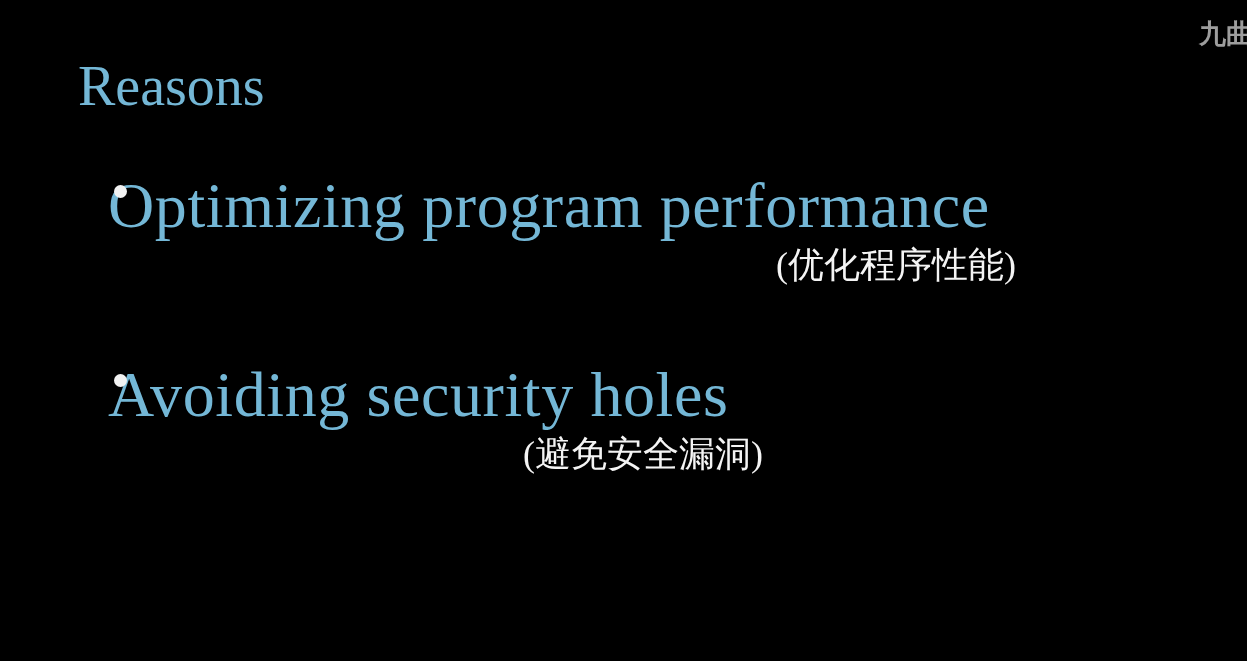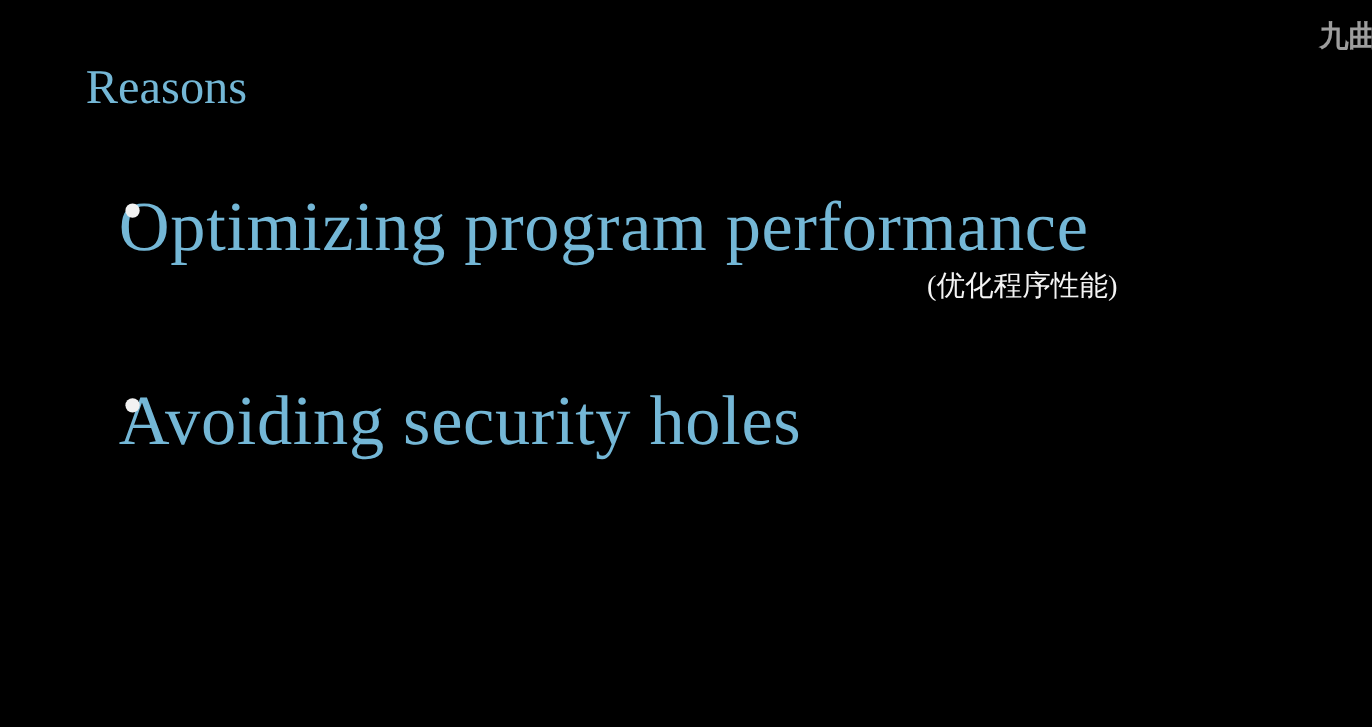--- a/index.html
+++ b/index.html
@@ -28,21 +28,21 @@
     color: #9d9d9d;
     letter-spacing: 0px;
     white-space: nowrap;
   }
 
   
   #slide-title {
     position: absolute;
     left: 78px;
     top: 56px;
-    font-size: 44px;
+    font-size: 56px;
     line-height: 1.1;
     color: #74b7d6;
     white-space: nowrap;
     font-weight: normal;
     margin: 0;
   }
 
   
   #bullet-list {
     position: absolute;
@@ -75,21 +75,21 @@
   .bullet-en {
     display: block;
     font-size: 64px;
     line-height: 1.12;
     color: #74b7d6;
     letter-spacing: 0.6px;
     white-space: nowrap;
   }
   .bullet-zh {
     display: block;
-    font-size: 26px;
+    font-size: 36px;
     line-height: 1.2;
     color: #f4f4f4;
     margin-top: 2px;
     white-space: nowrap;
     text-align: right;
   }
   
   .item-0 .bullet-zh { padding-right: 172px; }
   .item-1 .bullet-zh { padding-right: 232px; }
   .item-2 .bullet-zh { padding-right: 425px; }
@@ -109,16 +109,17 @@
       <span class="bullet-en">Optimizing program performance</span>
       <span class="bullet-zh">(优化程序性能)</span>
     </span>
   </li>
 
 
   <li class="bullet-item item-2">
     <span class="bullet-marker"></span>
     <span class="bullet-body">
       <span class="bullet-en">Avoiding security holes</span>
+      <span class="bullet-zh">(避免安全漏洞)</span>
     </span>
   </li>
 
 </ul>
 
 </body></html>

